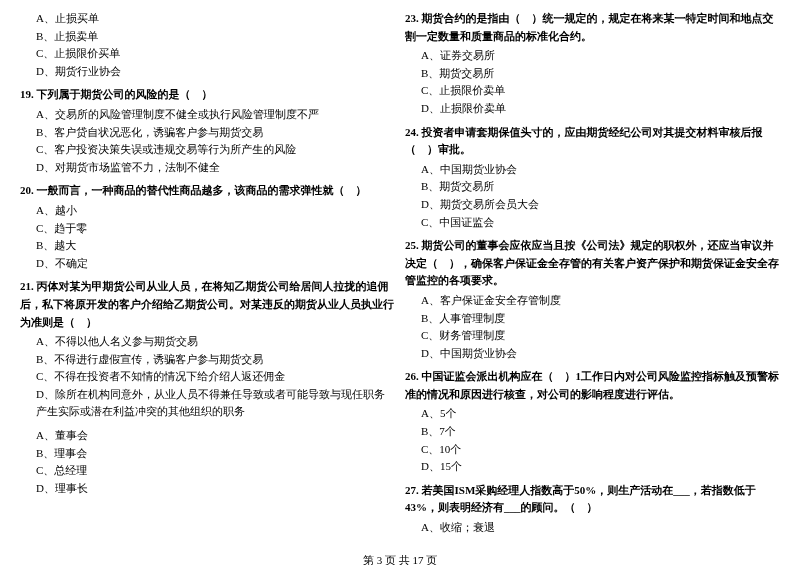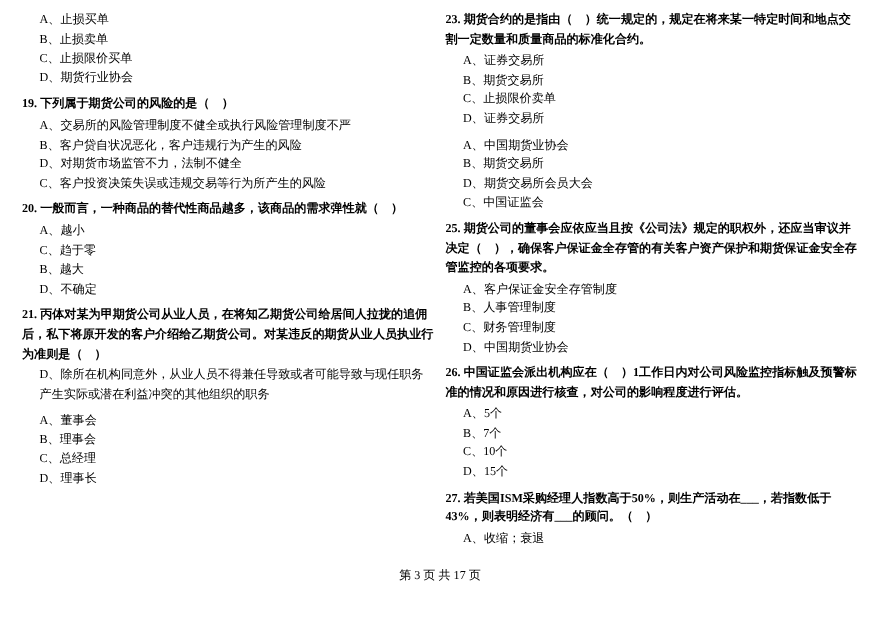--- a/index.html
+++ b/index.html
@@ -54,58 +54,62 @@
     <div class="question-block">
       <div class="option">A、止损买单</div>
       <div class="option">B、止损卖单</div>
       <div class="option">C、止损限价买单</div>
       <div class="option">D、期货行业协会</div>
     </div>
 
     <div class="question-block">
       <div class="question-title">19. 下列属于期货公司的风险的是（&nbsp;&nbsp;&nbsp;&nbsp;）</div>
       <div class="option">A、交易所的风险管理制度不健全或执行风险管理制度不严</div>
-      <div class="option">B、客户贷自状况恶化，客户违规行为产生的风险</div>
+      <div class="option">B、客户贷自状况恶化，诱骗客户参与期货交易</div>
+      <div class="option">C、客户投资决策失误或违规交易等行为所产生的风险</div>
       <div class="option">D、对期货市场监管不力，法制不健全</div>
-      <div class="option">C、客户投资决策失误或违规交易等行为所产生的风险</div>
     </div>
 
     <div class="question-block">
       <div class="question-title">20. 一般而言，一种商品的替代性商品越多，该商品的需求弹性就（&nbsp;&nbsp;&nbsp;&nbsp;）</div>
       <div class="option">A、越小</div>
       <div class="option">C、趋于零</div>
       <div class="option">B、越大</div>
       <div class="option">D、不确定</div>
     </div>
 
     <div class="question-block">
       <div class="question-title">21. 丙体对某为甲期货公司从业人员，在将知乙期货公司给居间人拉拢的追佣后，私下将原开发的客户介绍给乙期货公司。对某违反的期货从业人员执业行为准则是（&nbsp;&nbsp;&nbsp;&nbsp;）</div>
+      <div class="option">A、不得以他人名义参与期货交易</div>
+      <div class="option">B、不得进行虚假宣传，诱骗客户参与期货交易</div>
+      <div class="option">C、不得在投资者不知情的情况下给介绍人返还佣金</div>
       <div class="option">D、除所在机构同意外，从业人员不得兼任导致或者可能导致与现任职务产生实际或潜在利益冲突的其他组织的职务</div>
     </div>
 
     <div class="question-block">
       <div class="option">A、董事会</div>
       <div class="option">B、理事会</div>
       <div class="option">C、总经理</div>
       <div class="option">D、理事长</div>
     </div>
 
   </div>
 
   <div class="column">
 
     <div class="question-block">
       <div class="question-title">23. 期货合约的是指由（&nbsp;&nbsp;&nbsp;&nbsp;）统一规定的，规定在将来某一特定时间和地点交割一定数量和质量商品的标准化合约。</div>
       <div class="option">A、证券交易所</div>
       <div class="option">B、期货交易所</div>
       <div class="option">C、止损限价卖单</div>
-      <div class="option">D、证券交易所</div>
+      <div class="option">D、止损限价卖单</div>
     </div>
 
     <div class="question-block">
+      <div class="question-title">24. 投资者申请套期保值头寸的，应由期货经纪公司对其提交材料审核后报（&nbsp;&nbsp;&nbsp;&nbsp;）审批。</div>
       <div class="option">A、中国期货业协会</div>
       <div class="option">B、期货交易所</div>
       <div class="option">D、期货交易所会员大会</div>
       <div class="option">C、中国证监会</div>
     </div>
 
     <div class="question-block">
       <div class="question-title">25. 期货公司的董事会应依应当且按《公司法》规定的职权外，还应当审议并决定（&nbsp;&nbsp;&nbsp;&nbsp;），确保客户保证金全存管的有关客户资产保护和期货保证金安全存管监控的各项要求。</div>
       <div class="option">A、客户保证金安全存管制度</div>
       <div class="option">B、人事管理制度</div>

